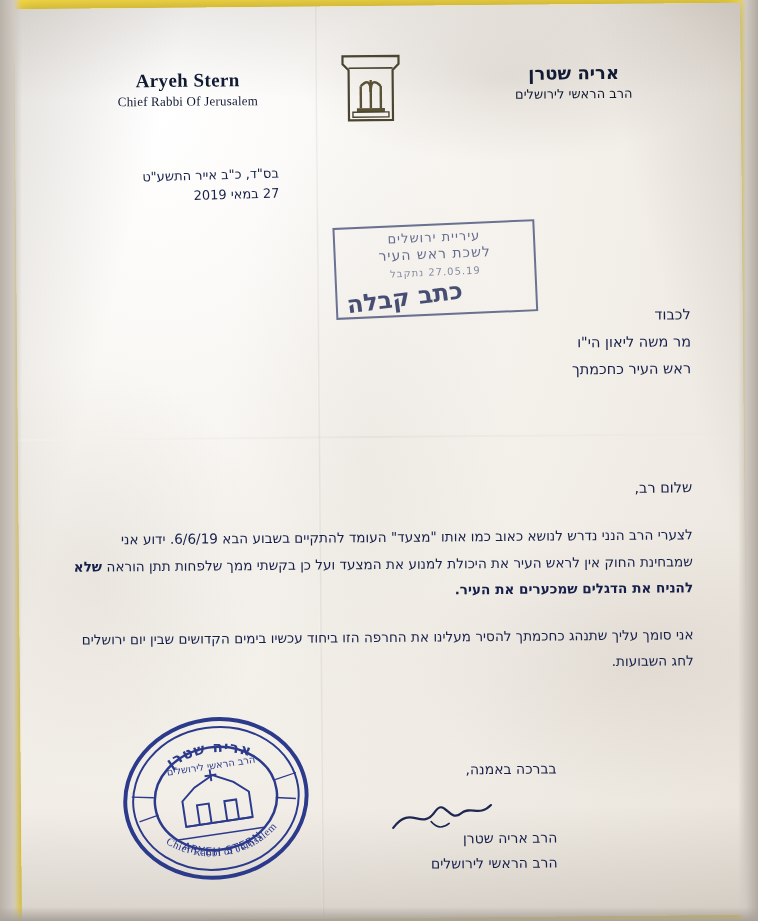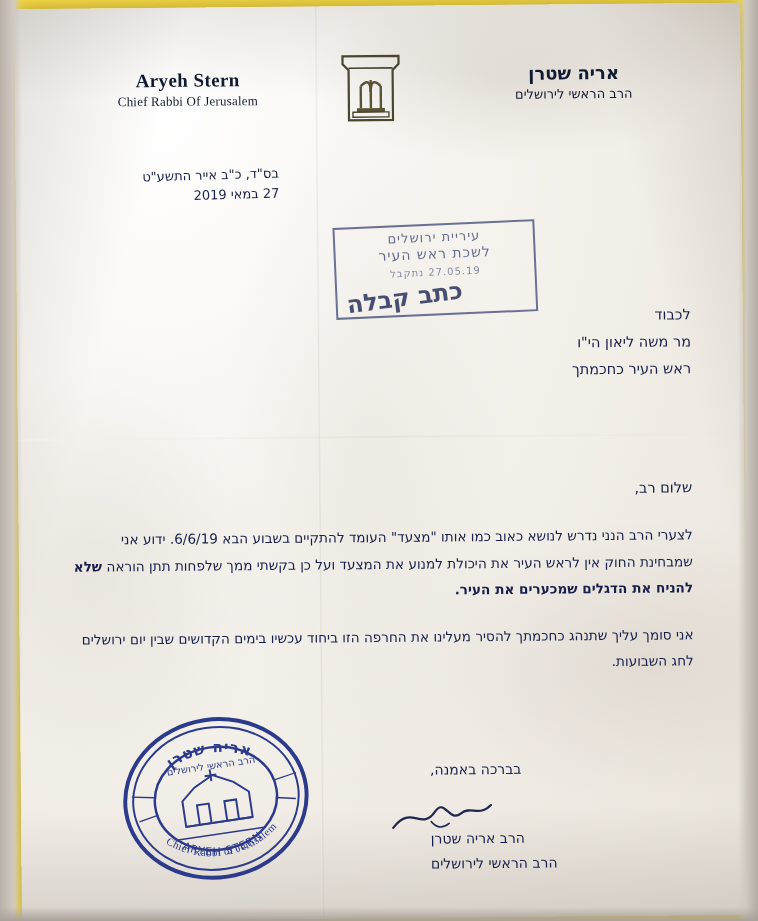--- a/index.html
+++ b/index.html
@@ -193,21 +193,21 @@
   }
   .body-text p { margin: 0 0 20px 0; }
   .body-text b { font-weight: bold; }
 
   
   .sign-block {
     position: absolute;
     right: 190px;
     top: 752px;
     direction: rtl;
-    text-align: left;
+    text-align: right;
     font-family: "DejaVu Sans", sans-serif;
     font-size: 14px;
     color: #17204a;
     line-height: 1.8;
   }
   .sign-regards { margin-bottom: 44px; }
   .scribble {
     position: absolute;
     right: 250px;
     top: 792px;

